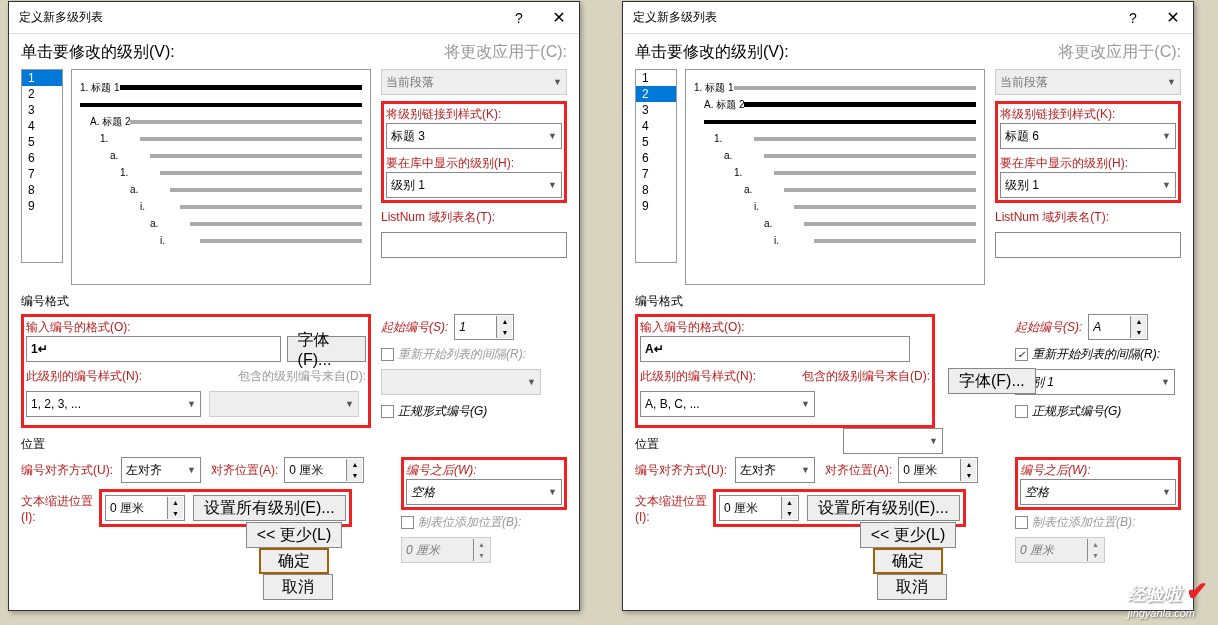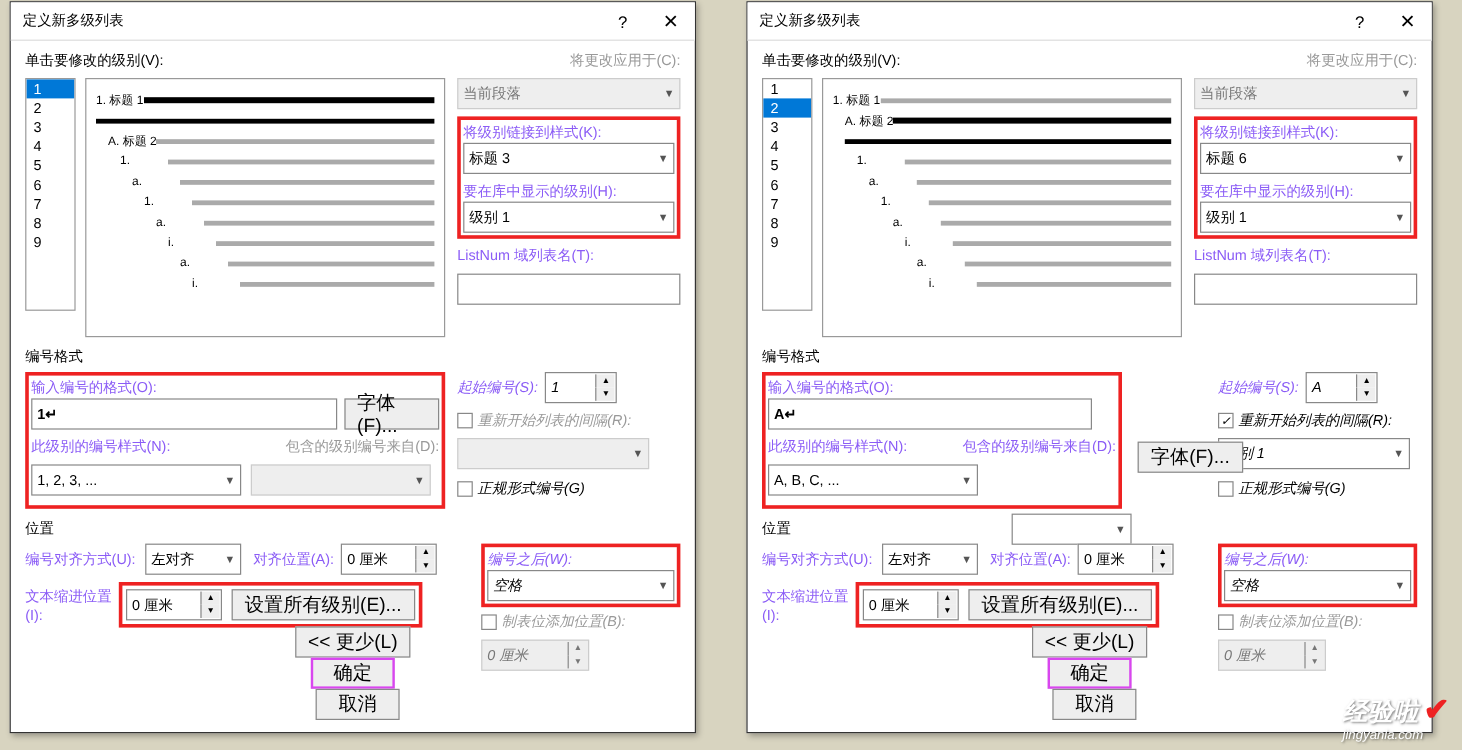--- a/index.html
+++ b/index.html
@@ -12,40 +12,40 @@
   .dialog.left { left: 8px; }
   .dialog.right { left: 622px; }
   .titlebar {
     height: 32px; background: #fff; border-bottom: 1px solid #ddd;
     display: flex; align-items: center; padding: 0 0 0 10px; font-size: 12px;
   }
   .titlebar .spacer { flex: 1; }
   .tbtn { width: 40px; height: 32px; display: flex; align-items: center; justify-content: center; font-size: 14px; }
   .tbtn.close { font-size: 16px; }
   .body { padding: 8px 12px 8px 12px; font-size: 12px; position: relative; }
-  .label { font-size: 12px; display: inline-block; }
+  .label { font-size: 16px; display: inline-block; }
   .row { display: flex; align-items: center; margin-bottom: 6px; }
   .topsec { display: flex; }
   .levellist {
     width: 42px; height: 194px; border: 1px solid #999; background: #fff;
     overflow: hidden; font-size: 12px;
   }
   .levellist .item { padding: 1px 6px; }
   .levellist .item.sel { background: #0078d7; color: #fff; }
   .preview {
     width: 300px; height: 216px; border: 1px solid #999; margin-left: 8px;
     padding: 10px 8px; font-size: 11px; position: relative; background: #fff;
   }
   .pv-line { display: flex; align-items: center; height: 15px; margin-bottom: 2px; }
   .pv-bullet { width: 40px; white-space: nowrap; font-size: 10px; }
   .pv-bar { flex: 1; height: 4px; background: #aaa; }
   .pv-bar.black { background: #000; height: 5px; }
   
   .rightcol { flex: 1; margin-left: 10px; display: flex; flex-direction: column; gap: 6px; }
-  .txtlbl { font-size: 12px; color: #8b5cf6; }
+  .txtlbl { font-size: 12px; color: #b91c1c; }
   .select, .input {
     border: 1px solid #888; background: #fff; height: 26px; font-size: 12px;
     padding: 2px 4px; display: flex; align-items: center; justify-content: space-between;
   }
   .select .arrow { font-size: 9px; color: #555; }
   .disabled { background: #eee; color: #777; border-color: #ccc; }
   .gray { color: #999; }
   
   .group-title { font-size: 12px; margin: 8px 0 4px 0; }
   .hl { border: 3px solid #e22; padding: 2px; }
@@ -55,27 +55,27 @@
   }
   .spin { position: relative; }
   .spin .spinbtns { position: absolute; right: 1px; top: 1px; bottom: 1px; width: 16px; display: flex; flex-direction: column; }
   .spin .spinbtns div { flex:1; border-left:1px solid #888; display:flex; align-items:center; justify-content:center; font-size:7px; background:#eee; }
   .checkbox { width: 13px; height: 13px; border: 1px solid #888; margin-right: 4px; display: inline-flex; align-items:center; justify-content:center; font-size:10px; }
   .footer {
     position: absolute; bottom: 10px; left: 0; right: 0; padding: 0 12px;
     display: flex; align-items: center; flex-direction: column;
   }
   .footer .spacer { flex: 1; }
-  .okbtn { border: 2px solid #d946ef; text-align: right; }
+  .okbtn { border: 2px solid #a16207; text-align: right; }
   
   .watermark {
     position: absolute; right: 10px; bottom: 6px;
     font-family: Arial; color: #fff;
   }
-  .watermark .brand { font-size: 21px; font-weight: bold; font-style: italic; text-shadow: 1px 1px 2px rgba(0,0,0,0.5); }
+  .watermark .brand { font-size: 18px; font-weight: bold; font-style: italic; text-shadow: 1px 1px 2px rgba(0,0,0,0.5); }
   .watermark .check { color: #e22; font-size: 26px; font-weight: bold; }
   .watermark .url { font-size: 11px; font-style: italic; text-shadow: 1px 1px 2px rgba(0,0,0,0.5); }
   
   .section-flex { display: flex; gap: 10px; }
   .col { flex: 1; font-style: italic; }
 </style>
 </head>
 <body>
 
 <div class="dialog left">

